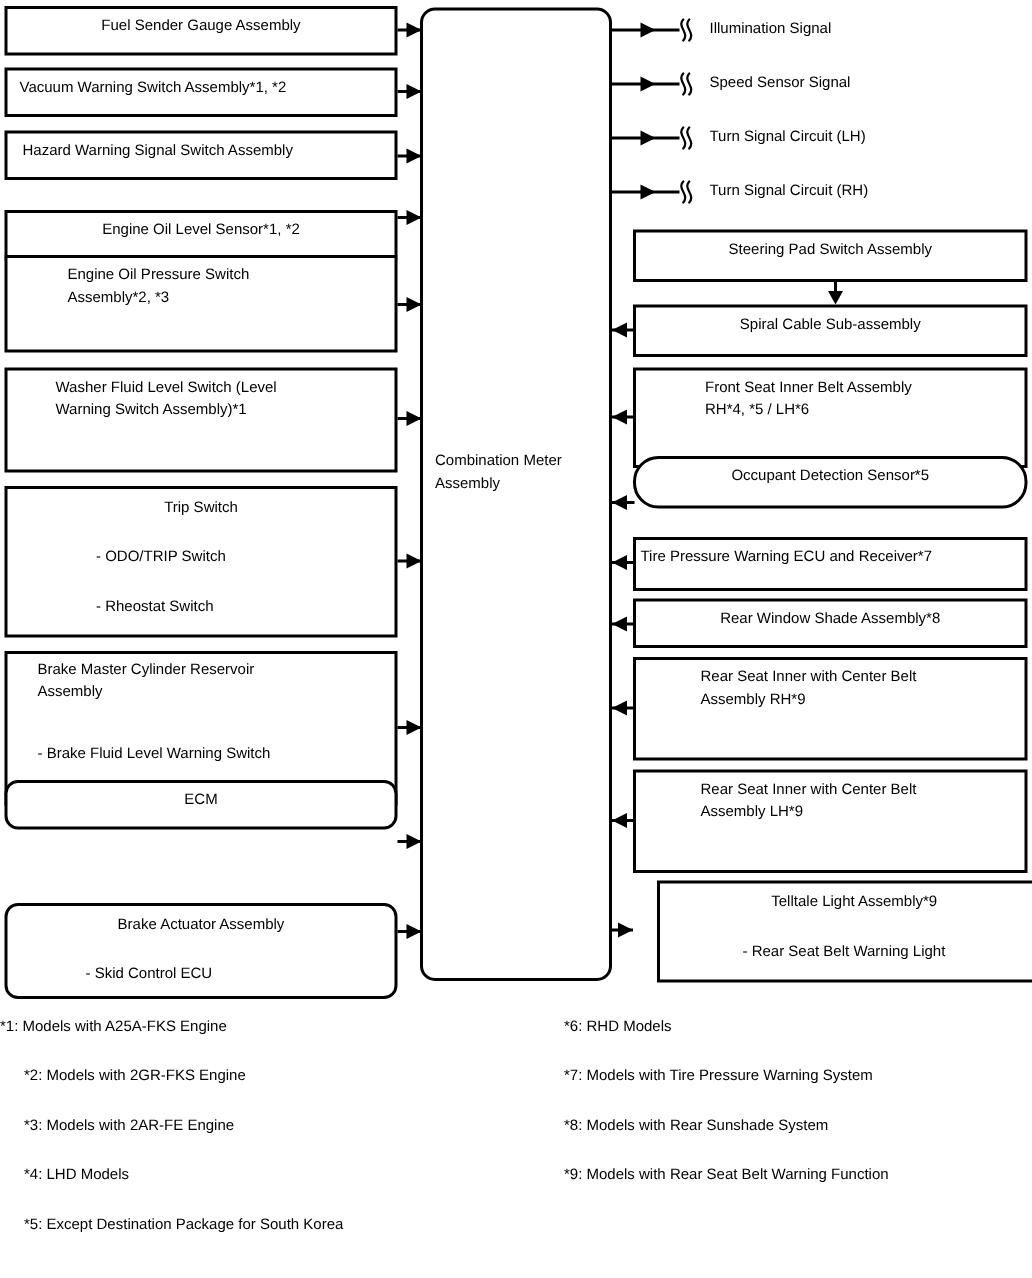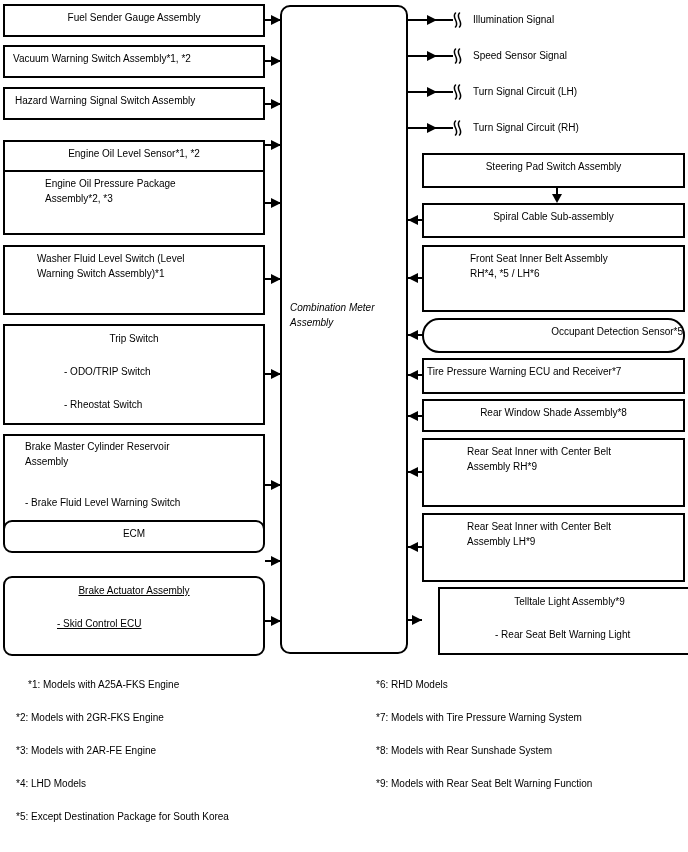--- a/index.html
+++ b/index.html
@@ -21,29 +21,29 @@
 
   .lb1{top:4px;height:33px;padding-top:4px;text-align:center;}
   .lb2{top:45px;height:33px;padding:4px 0 0 8px;}
   .lb3{top:87px;height:33px;padding:4px 0 0 10px;}
   .lb4{top:140px;height:34px;padding-top:4px;text-align:center;}
   .lb5{top:170px;height:65px;padding:4px 0 0 40px;}
   .lb6{top:245px;height:70px;padding:4px 0 16px 32px;}
   .lb7{top:324px;height:101px;padding-top:5px;}
   .lb8{top:434px;height:103px;padding:3px 0 0 20px;}
   .lb9{top:520px;height:33px;padding-top:4px;text-align:center;}
-  .lb10{top:576px;height:80px;padding-top:5px;text-decoration:underline;}
+  .lb10{top:602px;height:64px;padding-top:5px;}
 
   .cb{left:280px;top:5px;width:128px;height:649px;border-radius:10px;}
-  .cb-label{position:absolute;left:8px;top:293px;font-style:italic;}
+  .cb-label{position:absolute;left:8px;top:293px;}
 
   .rb1{top:153px;height:35px;padding-top:4px;text-align:center;}
   .rb2{top:203px;height:35px;padding-top:4px;text-align:center;}
   .rb3{top:245px;height:67px;padding:4px 0 0 46px;}
-  .rb4{top:318px;height:35px;padding-top:4px;text-align:right;border-radius:17px;}
+  .rb4{top:304px;height:35px;padding-top:4px;text-align:center;border-radius:17px;}
   .rb5{top:358px;height:36px;padding:4px 0 0 3px;}
   .rb6{top:399px;height:33px;padding-top:4px;text-align:center;}
   .rb7{top:438px;height:69px;padding:4px 0 0 43px;}
   .rb8{top:513px;height:69px;padding:4px 0 0 43px;}
   .rb9{top:587px;height:68px;padding-top:5px;margin-left:16px;}
 
   .hline{position:absolute;height:2px;background:#000;}
   .vline{position:absolute;width:2px;background:#000;}
   .tri-r{position:absolute;width:0;height:0;border-top:5px solid transparent;border-bottom:5px solid transparent;border-left:10px solid #000;}
   .tri-l{position:absolute;width:0;height:0;border-top:5px solid transparent;border-bottom:5px solid transparent;border-right:10px solid #000;}
@@ -64,21 +64,21 @@
   <div class="box lb lb2">
     <div>Vacuum Warning Switch Assembly*1, *2</div>
   </div>
   <div class="box lb lb3">
     <div>Hazard Warning Signal Switch Assembly</div>
   </div>
   <div class="box lb lb4">
     <div>Engine Oil Level Sensor*1, *2</div>
   </div>
   <div class="box lb lb5">
-    <div>Engine Oil Pressure Package</div>
+    <div>Engine Oil Pressure Switch</div>
     <div>Assembly*2, *3</div>
   </div>
   <div class="box lb lb6">
     <div>Washer Fluid Level Switch (Level</div>
     <div>Warning Switch Assembly)*1</div>
   </div>
   <div class="box lb lb7">
     <div class="t-center">Trip Switch</div>
     <div class="item ind59">- ODO/TRIP Switch</div>
     <div class="item ind59">- Rheostat Switch</div>
@@ -202,21 +202,21 @@
   <div class="hline" style="left:408px;top:415px;width:15px"></div>
   <div class="tri-l" style="left:408px;top:411px"></div>
   <div class="hline" style="left:408px;top:471px;width:15px"></div>
   <div class="tri-l" style="left:408px;top:467px"></div>
   <div class="hline" style="left:408px;top:546px;width:15px"></div>
   <div class="tri-l" style="left:408px;top:542px"></div>
 
   <div class="hline" style="left:408px;top:619px;width:14px"></div>
   <div class="tri-r" style="left:412px;top:615px"></div>
 
-  <div class="fn" style="left:28px;top:677px">*1: Models with A25A-FKS Engine</div>
+  <div class="fn" style="left:0;top:677px">*1: Models with A25A-FKS Engine</div>
   <div class="fn" style="left:16px;top:710px">*2: Models with 2GR-FKS Engine</div>
   <div class="fn" style="left:16px;top:743px">*3: Models with 2AR-FE Engine</div>
   <div class="fn" style="left:16px;top:776px">*4: LHD Models</div>
   <div class="fn" style="left:16px;top:809px">*5: Except Destination Package for South Korea</div>
   <div class="fn" style="left:376px;top:677px">*6: RHD Models</div>
   <div class="fn" style="left:376px;top:710px">*7: Models with Tire Pressure Warning System</div>
   <div class="fn" style="left:376px;top:743px">*8: Models with Rear Sunshade System</div>
   <div class="fn" style="left:376px;top:776px">*9: Models with Rear Seat Belt Warning Function</div>
 
 </div>

